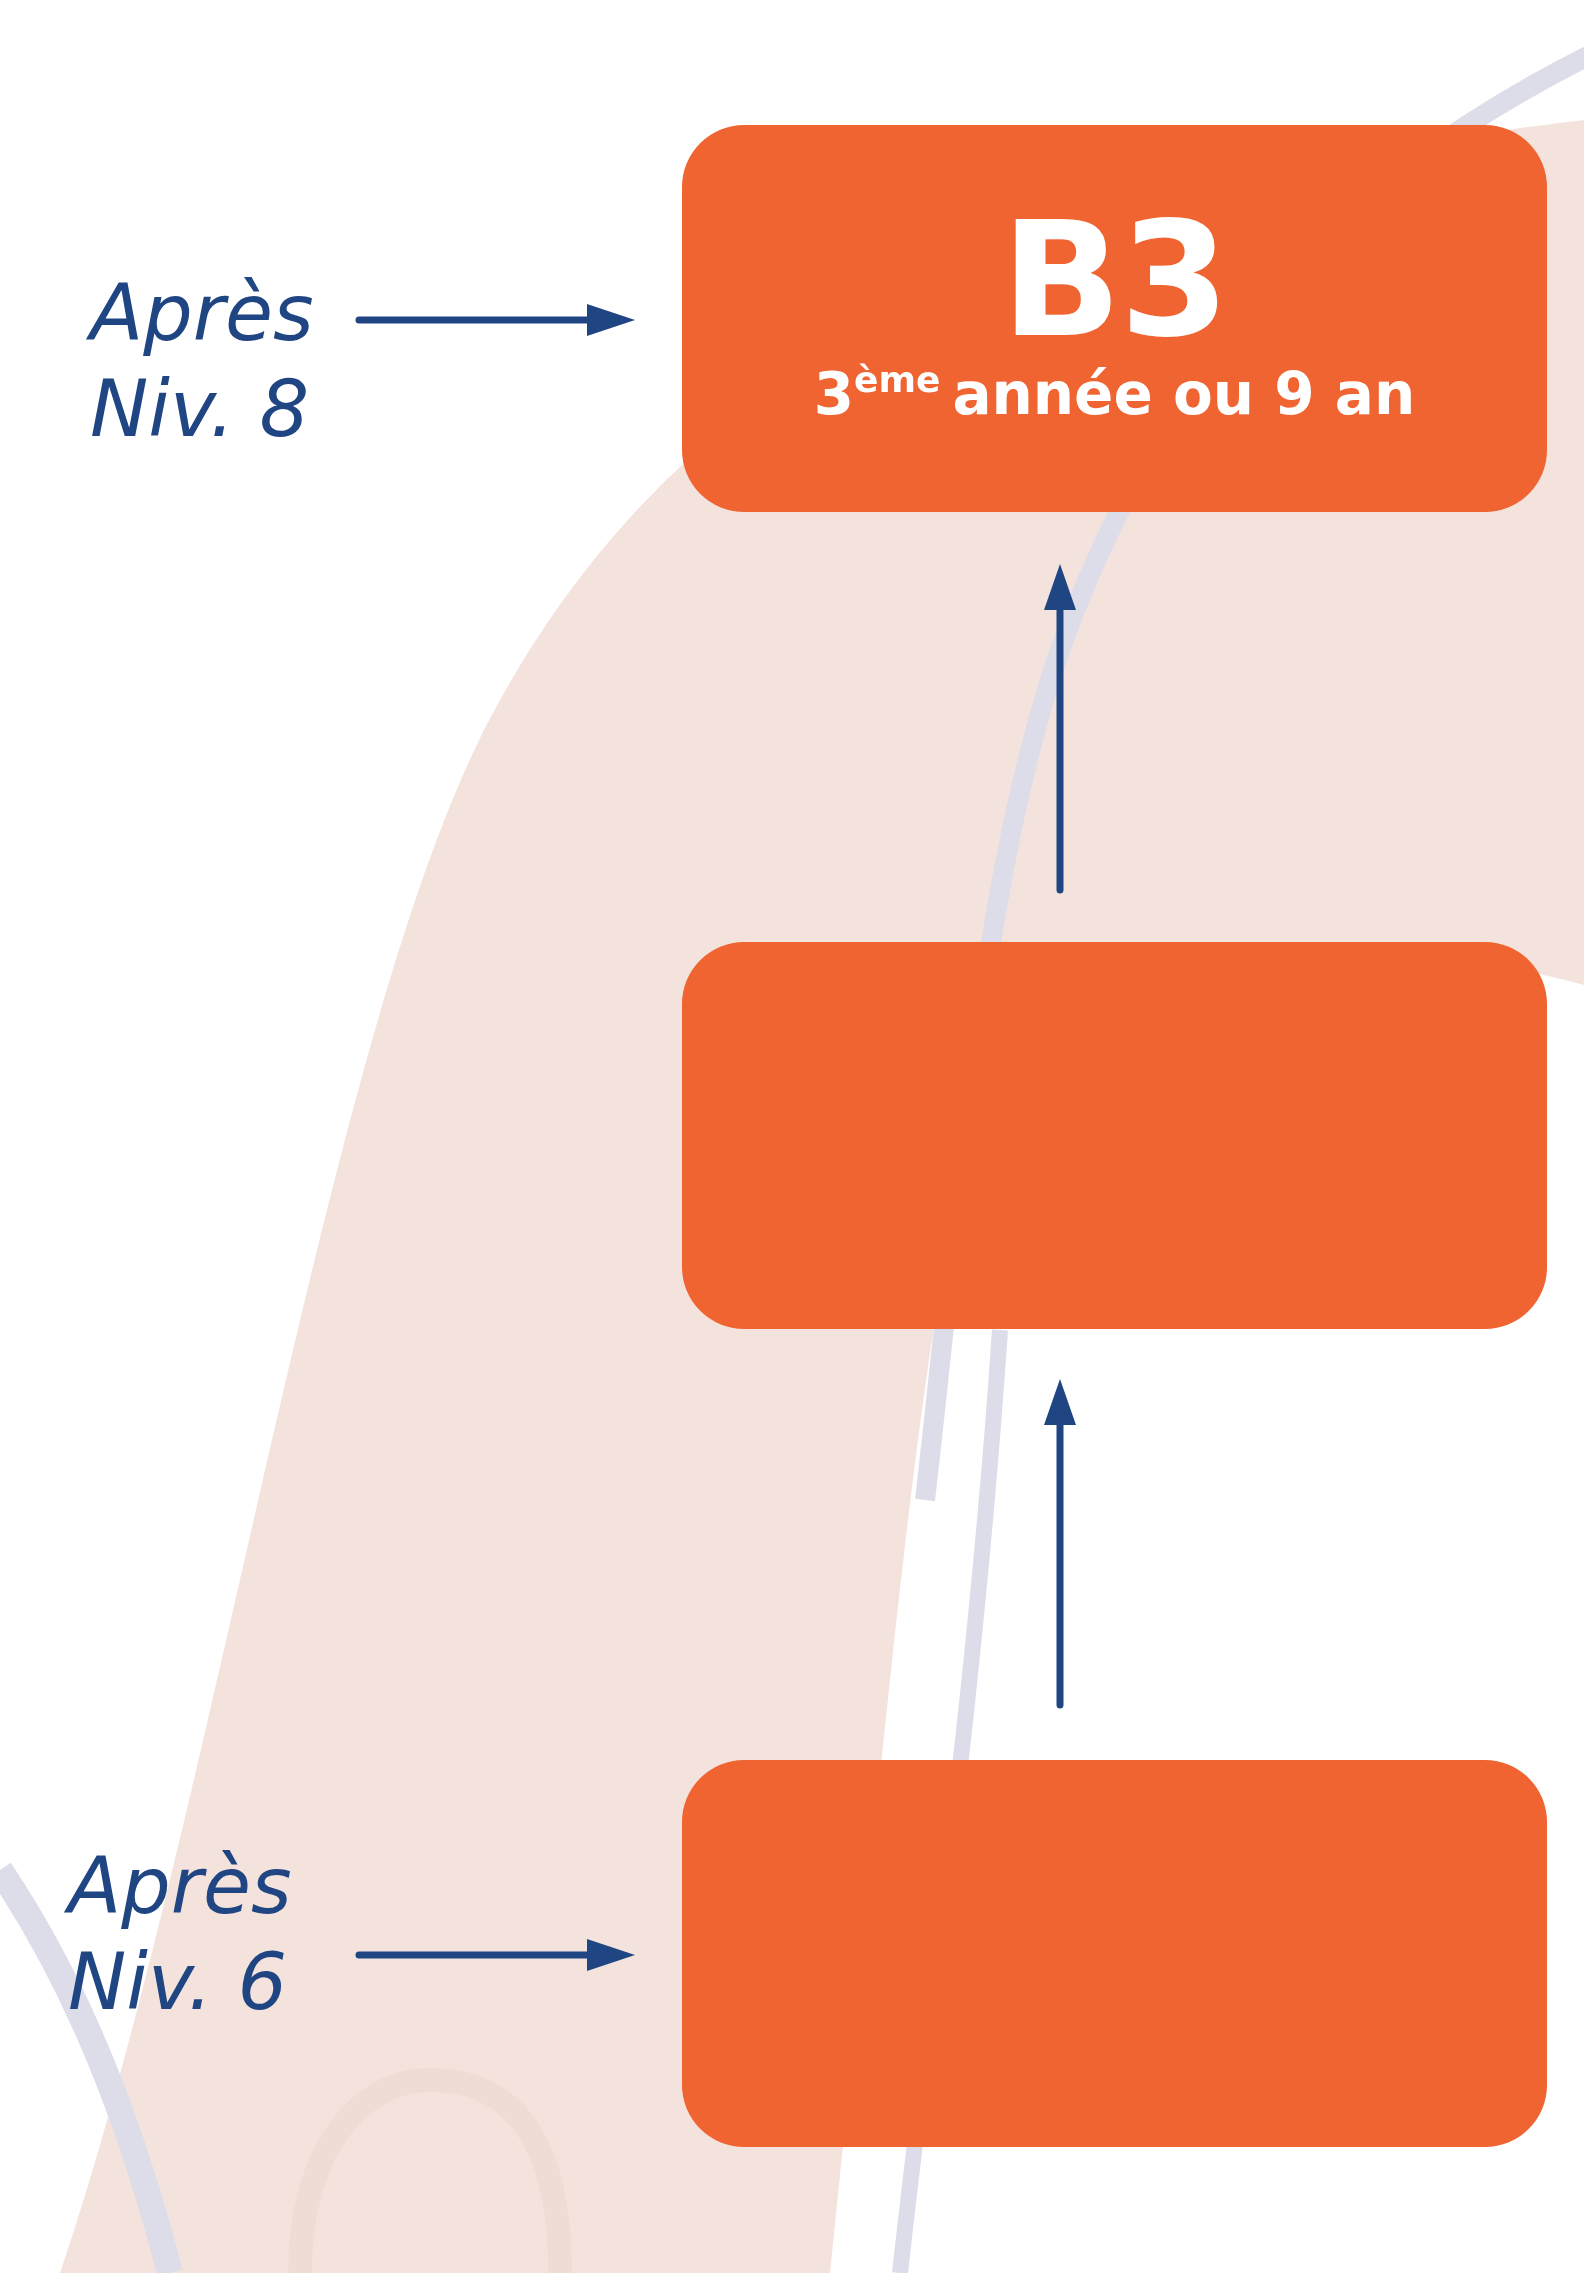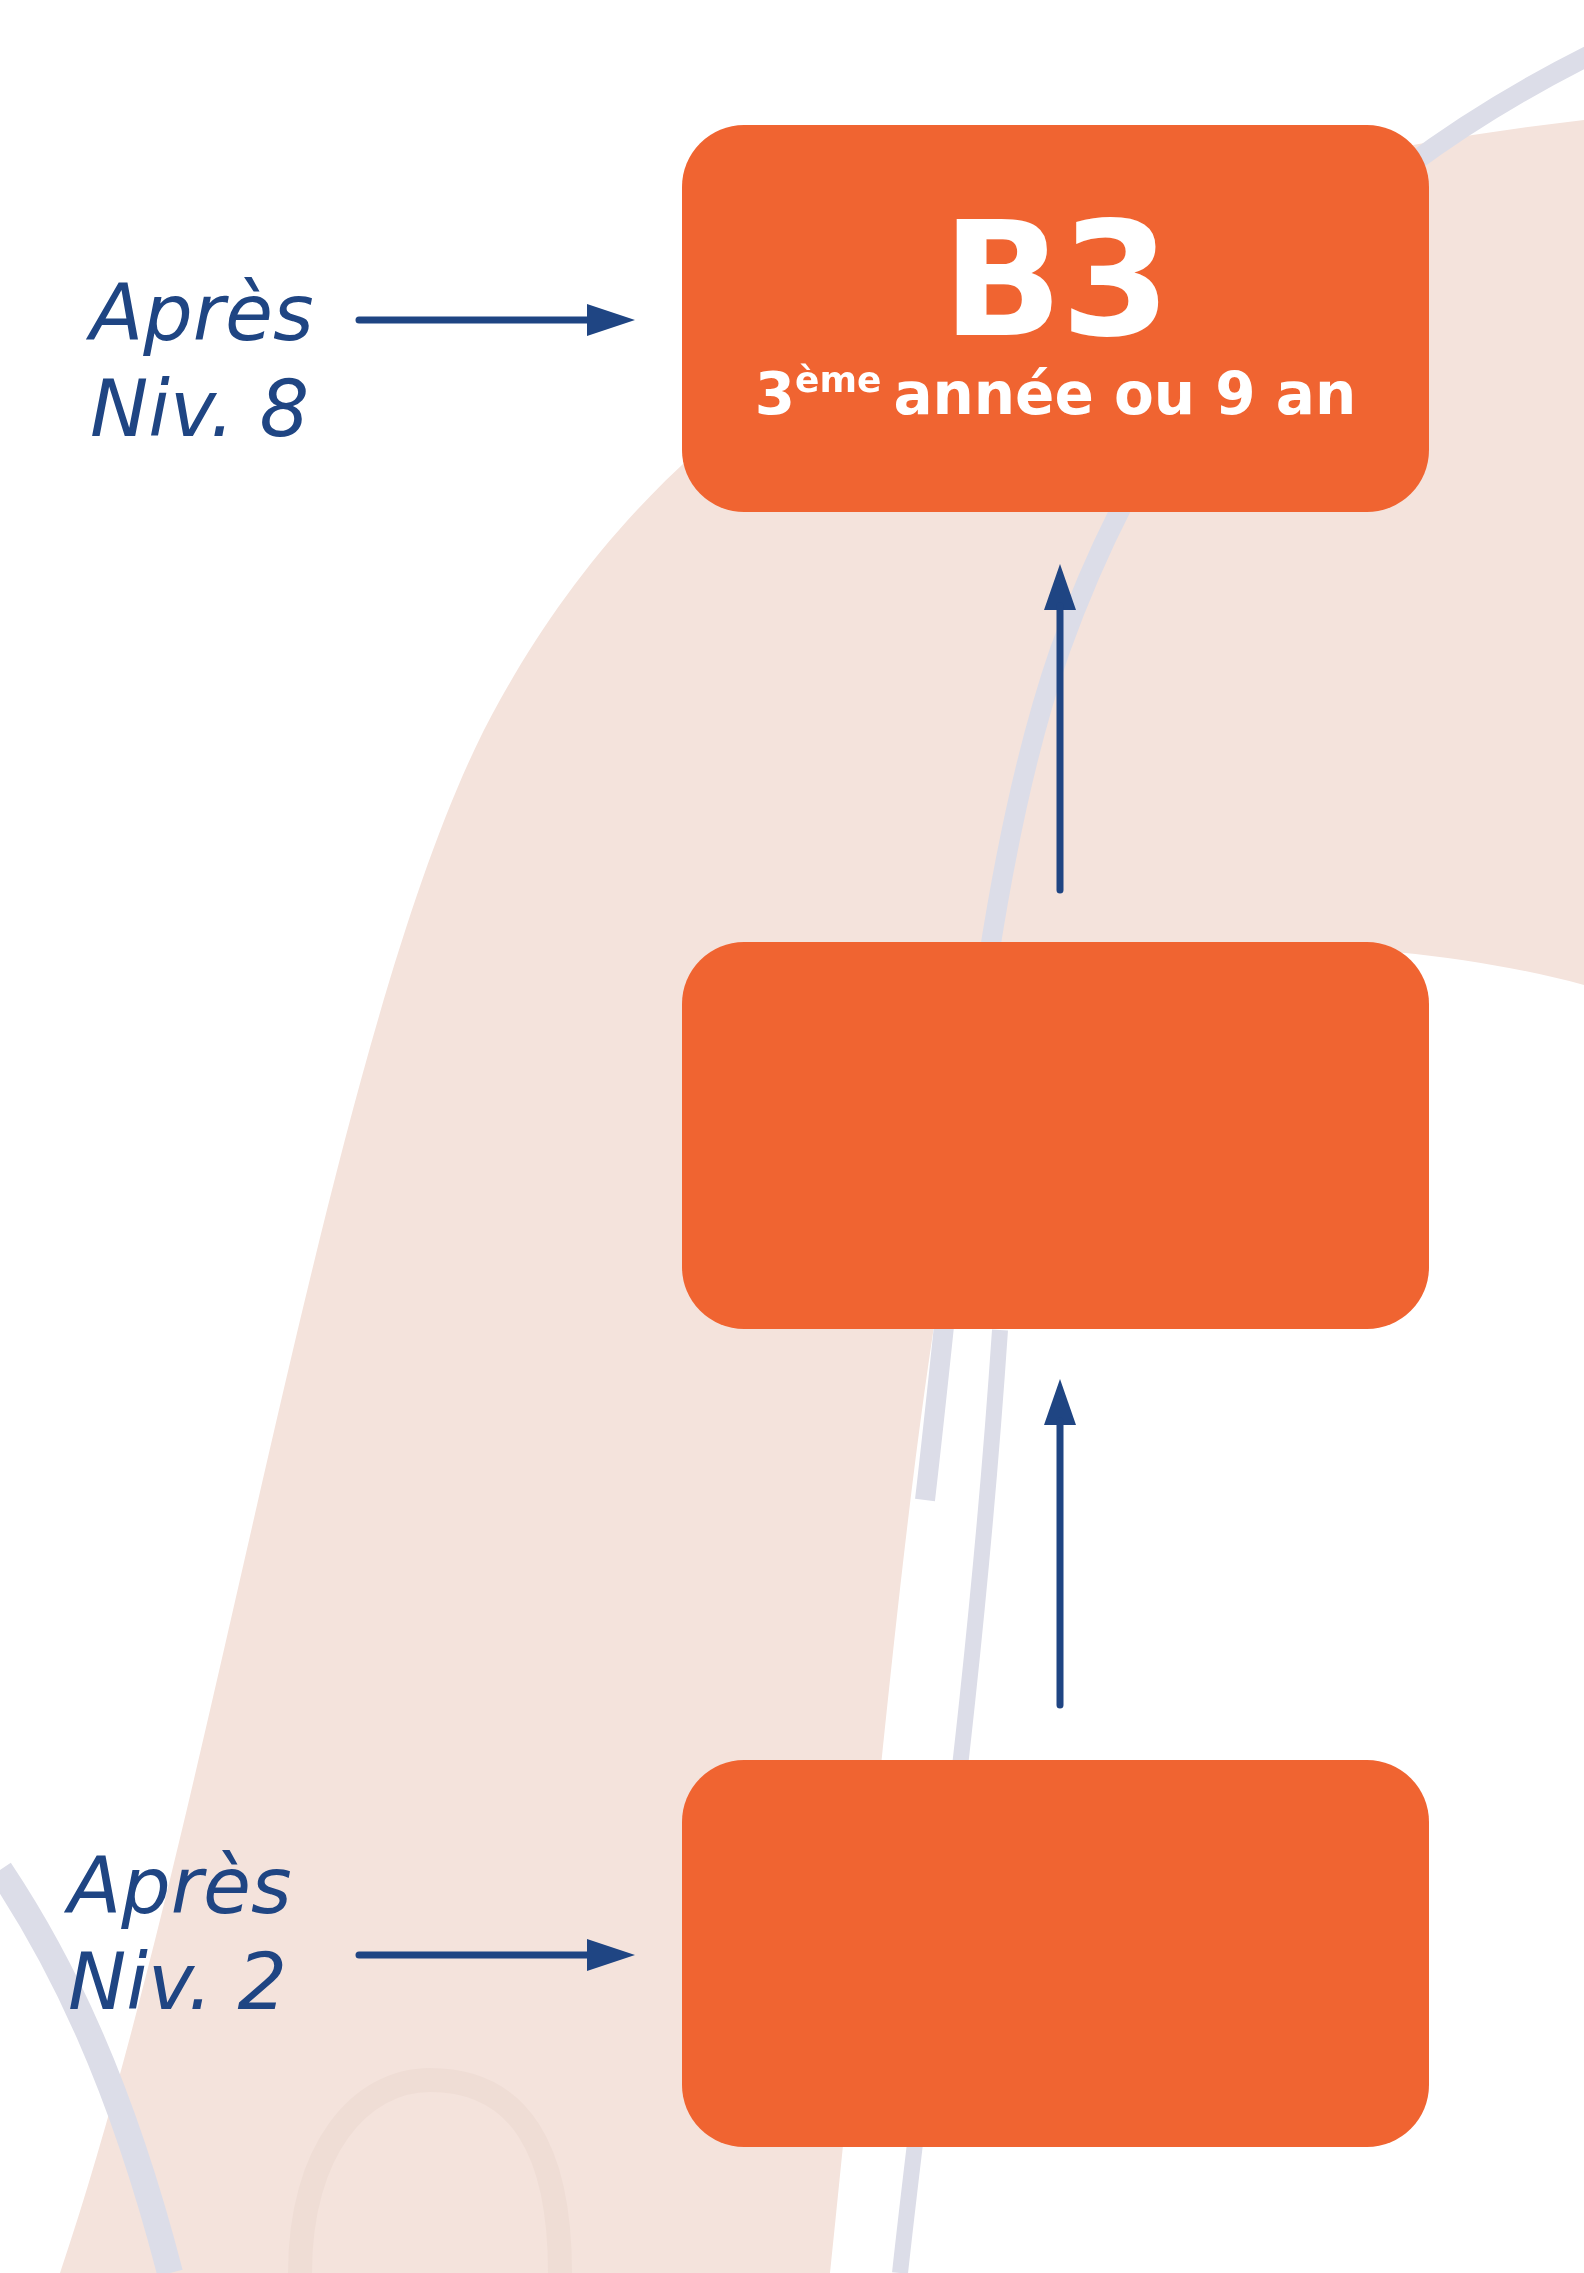--- a/index.html
+++ b/index.html
@@ -3,21 +3,21 @@
 <meta charset="utf-8">
 <style>
   html, body { margin: 0; padding: 0; }
   body {
     width: 1584px; height: 2273px; position: relative; overflow: hidden;
     background: #ffffff;
     font-family: "Liberation Sans", "DejaVu Sans", sans-serif;
   }
   .bg { position: absolute; left: 0; top: 0; width: 1584px; height: 2273px; z-index: 0; }
   .box {
-    position: absolute; left: 682px; width: 747px; height: 387px;
+    position: absolute; left: 682px; width: 865px; height: 387px;
     background: #f06431; border-radius: 62px; z-index: 2;
     display: flex; flex-direction: column; align-items: center; justify-content: center;
     color: #ffffff;
   }
   .box .code {
     font-family: "DejaVu Sans", sans-serif; font-weight: bold;
     font-size: 158px; line-height: 1; letter-spacing: -2px; margin-top: -14px;
   }
   .box .sub {
     font-family: "DejaVu Sans", sans-serif; font-weight: bold;
@@ -53,21 +53,21 @@
 <div class="box" style="top:1760px">
 </div>
 
 <div class="label" style="left:90px; top:265px;">
   <div>Après</div>
   <div>Niv. 8</div>
 </div>
 
 <div class="label" style="left:68px; top:1838px;">
   <div>Après</div>
-  <div>Niv. 2</div>
+  <div>Niv. 6</div>
 </div>
 
 <svg class="arrow" style="left:355px; top:300px;" width="290" height="40" viewBox="0 0 290 40">
   <line x1="4" y1="20" x2="238" y2="20" stroke="#1f4583" stroke-width="7" stroke-linecap="round"></line>
   <polygon points="232,4 280,20 232,36" fill="#1f4583"></polygon>
 </svg>
 
 <svg class="arrow" style="left:355px; top:1935px;" width="290" height="40" viewBox="0 0 290 40">
   <line x1="4" y1="20" x2="238" y2="20" stroke="#1f4583" stroke-width="7" stroke-linecap="round"></line>
   <polygon points="232,4 280,20 232,36" fill="#1f4583"></polygon>

